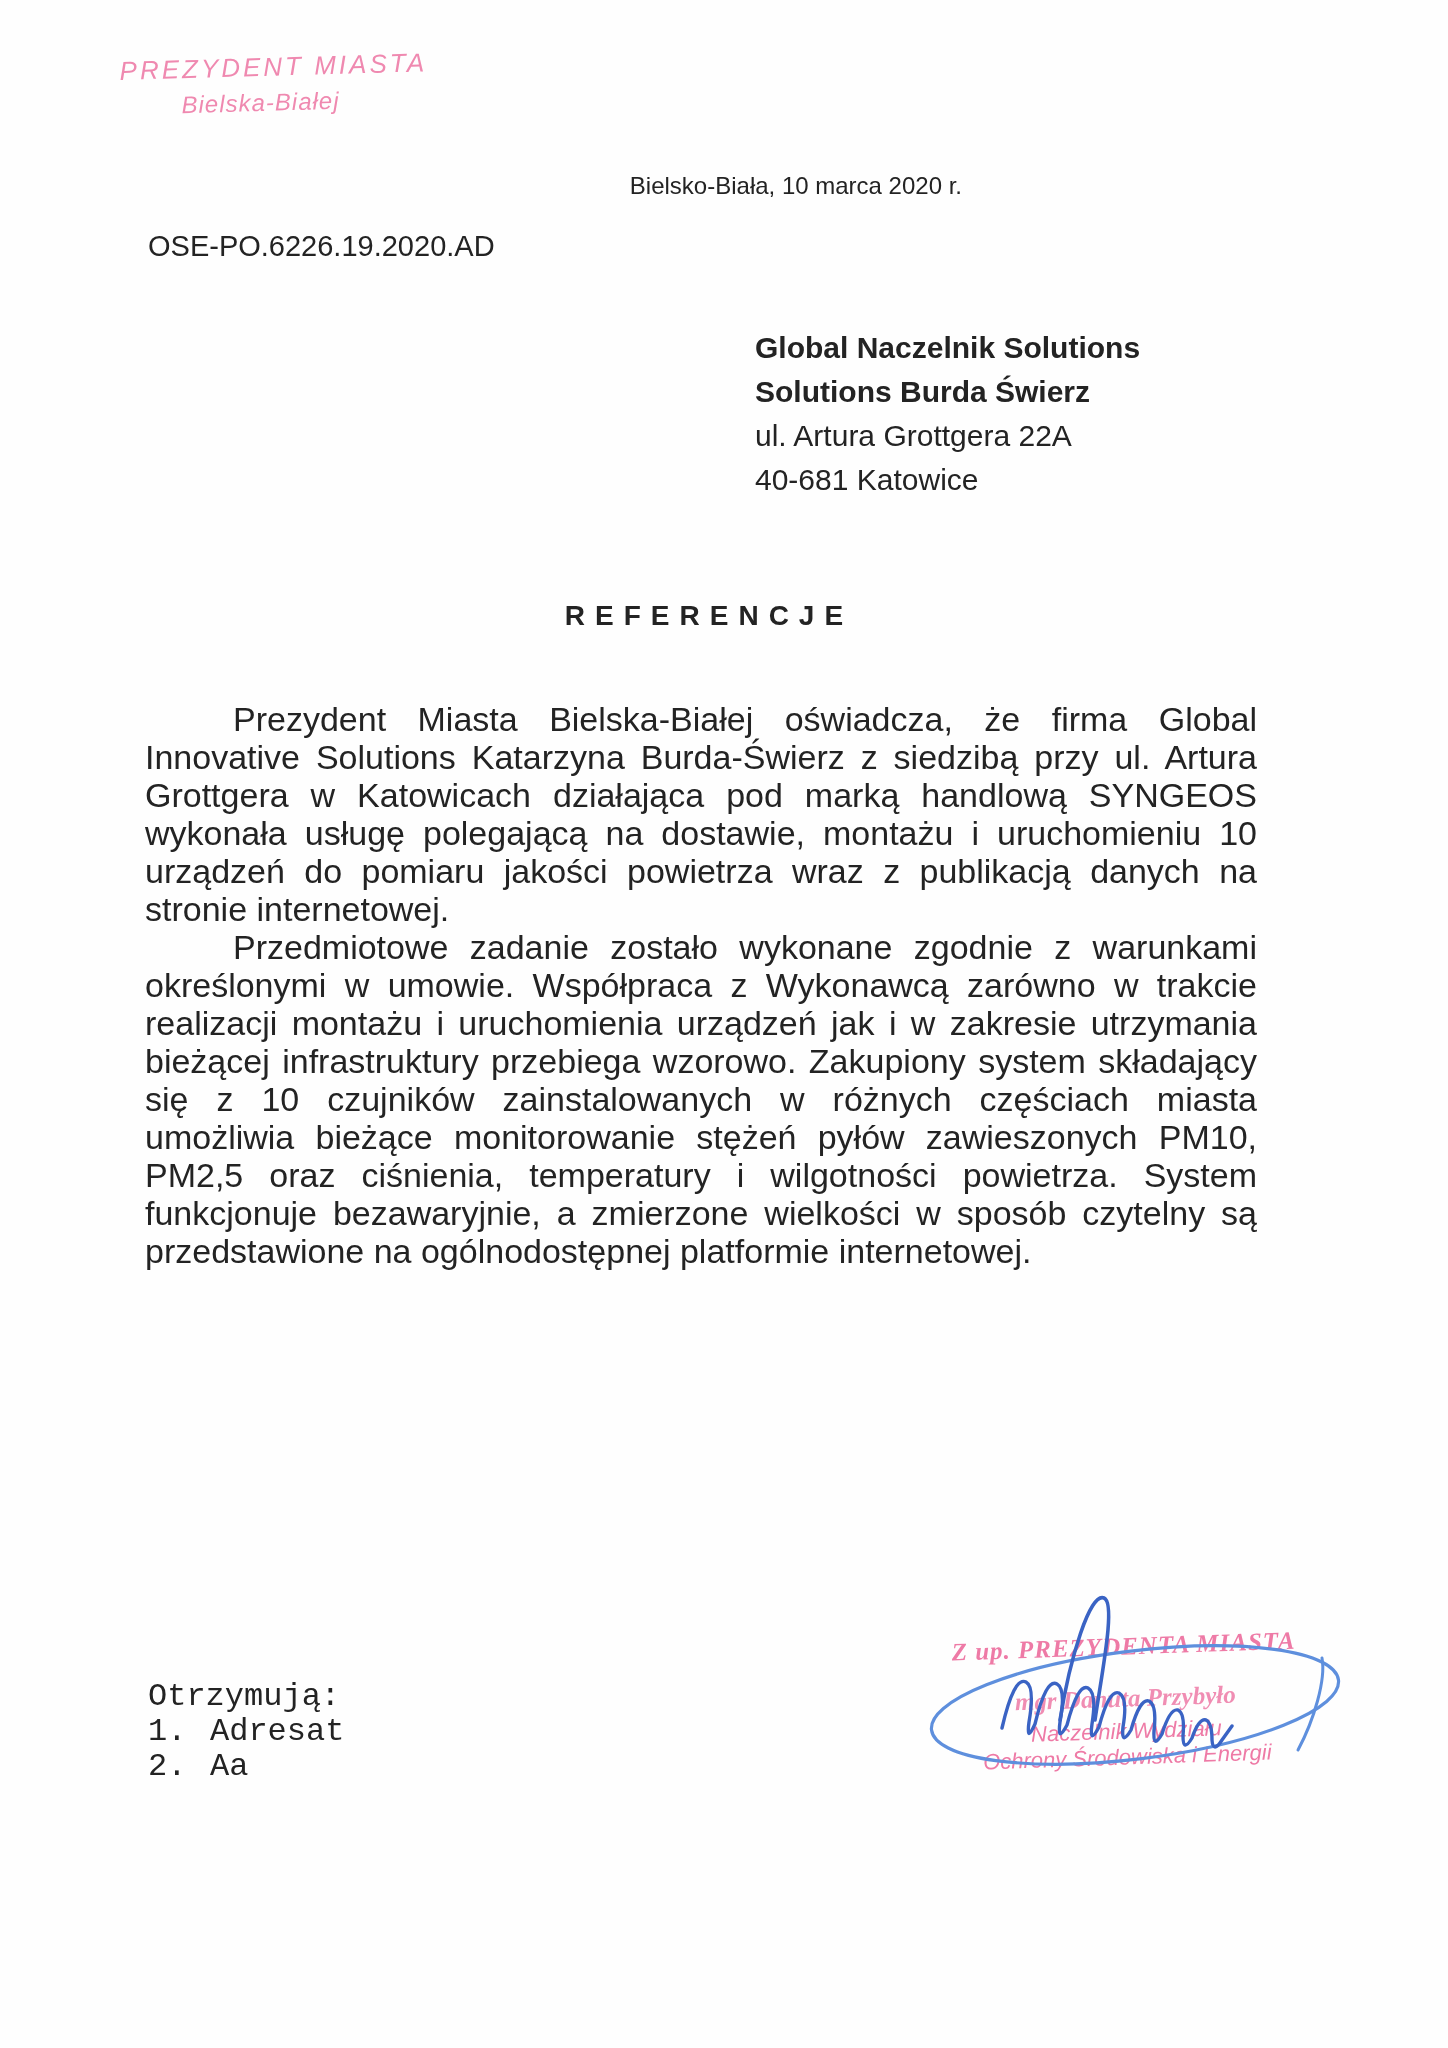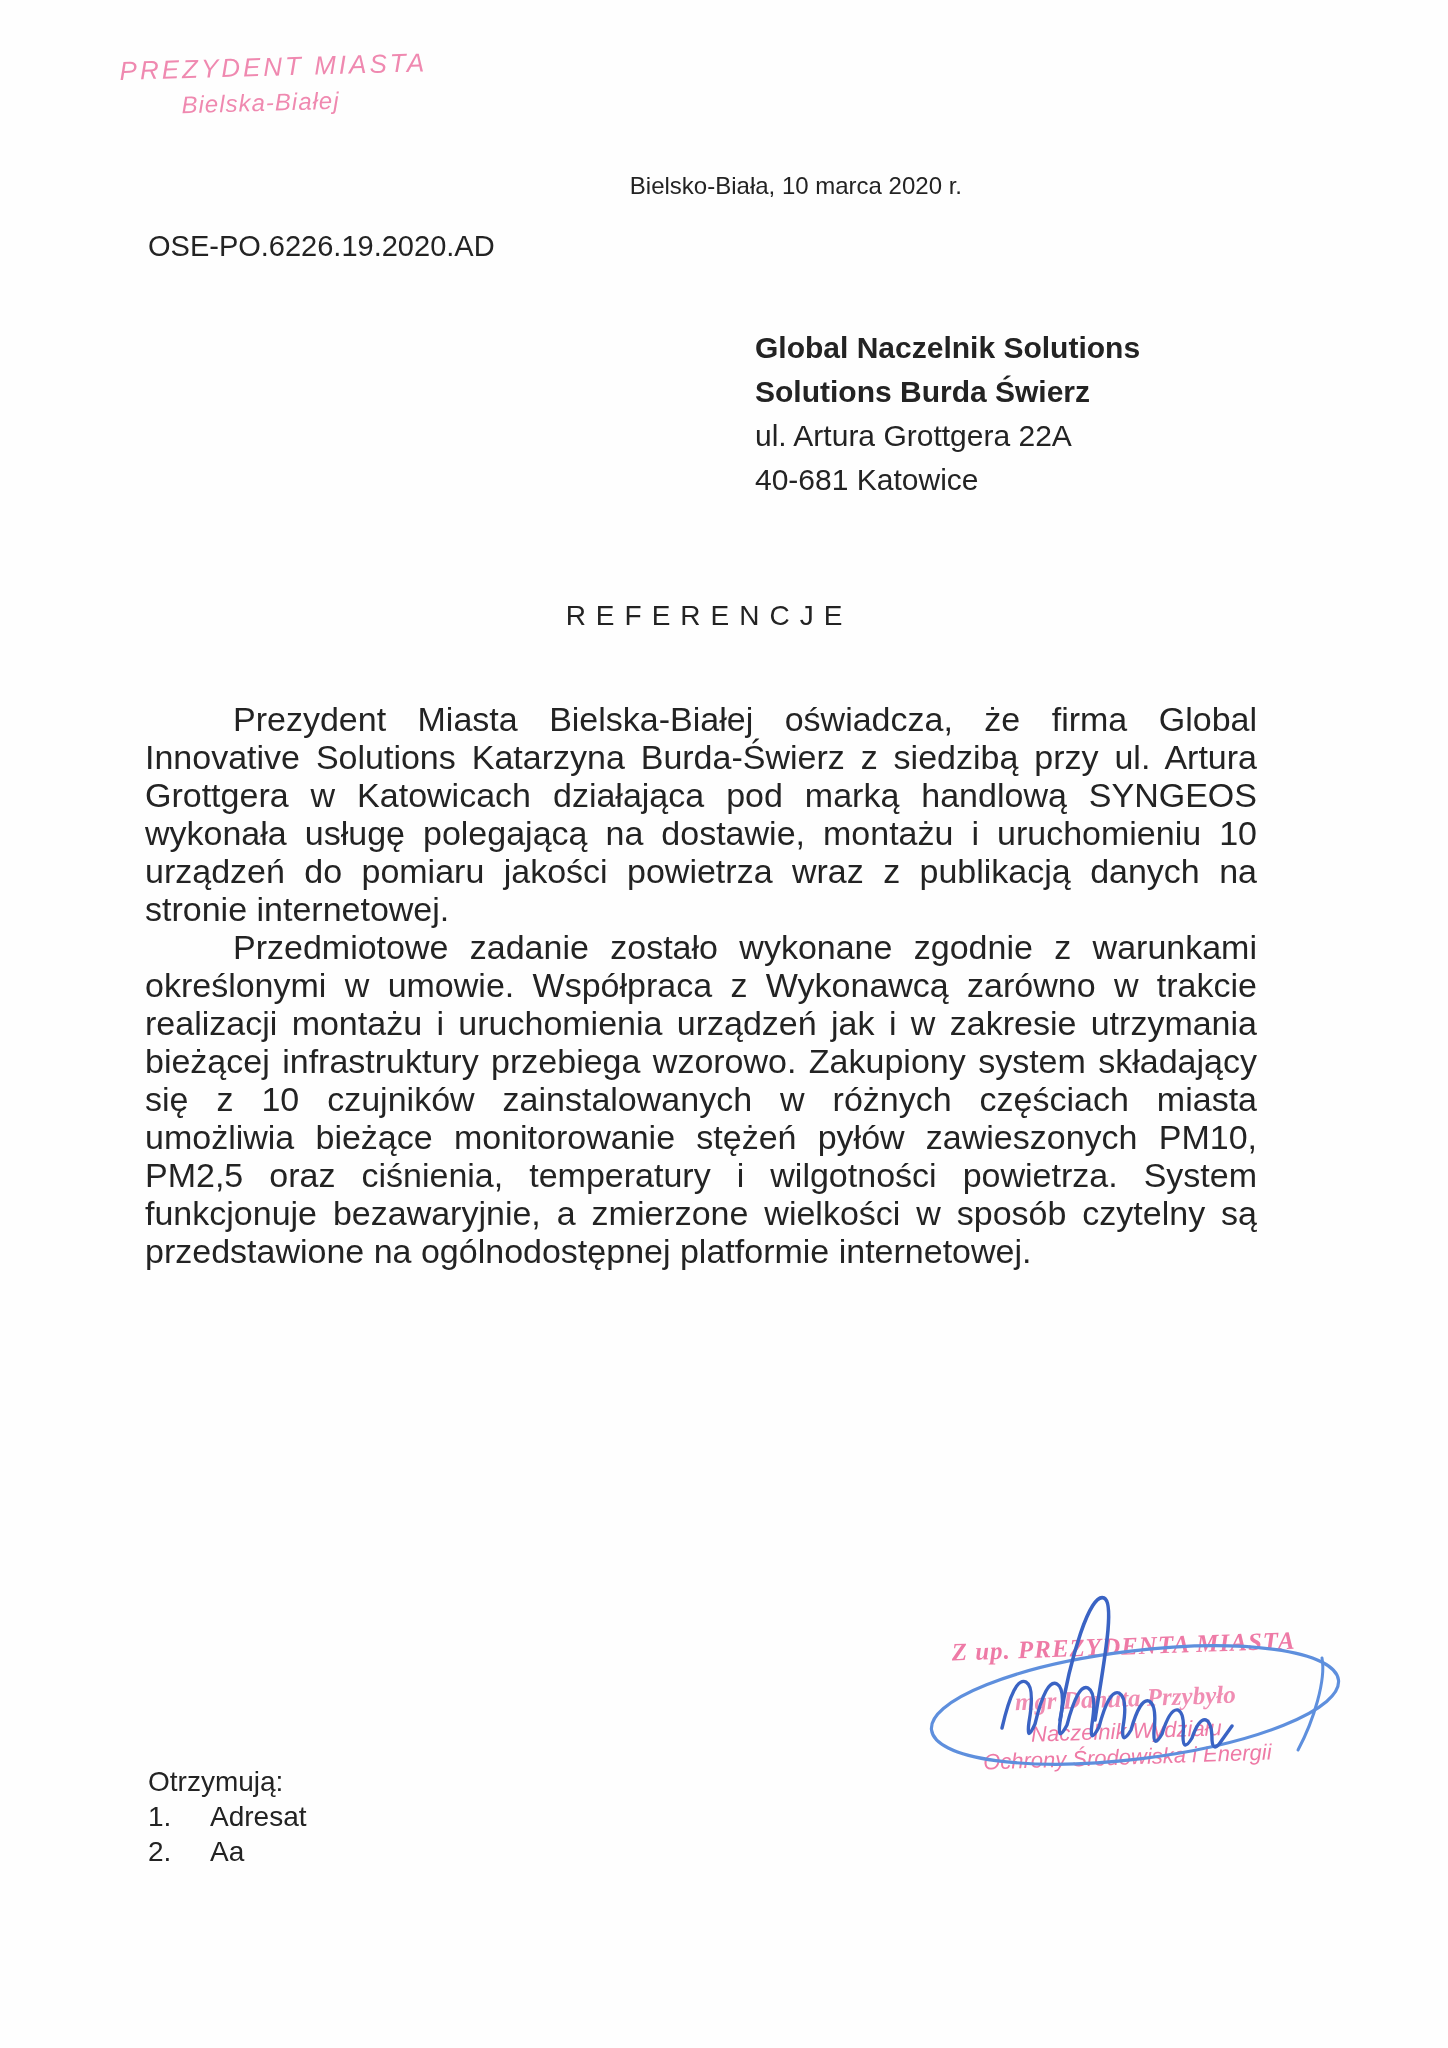--- a/index.html
+++ b/index.html
@@ -35,21 +35,21 @@
     font-size:29px; white-space:nowrap;margin-top:24px;
   }
 
   
   .recipient { position:absolute; left:755px; top:326px; font-size:30px; line-height:44px; }
   .recipient .bold { font-weight:bold; }
 
   
   .doc-title {
     position:absolute; left:0; top:600px; width:1418px;
-    text-align:center; font-size:28px; font-weight:normal;
+    text-align:center; font-size:28px; font-weight:bold;
     letter-spacing:10px; white-space:nowrap;
   }
 
   
   .letter-body {
     position:absolute; left:145px; top:700px; width:1112px;
     font-size:34px; line-height:38px;
     text-align:justify;
   }
   .letter-body p { text-indent:88px; }
@@ -70,21 +70,21 @@
   .sig-stamp .name {
     position:absolute; left:10px; top:104px; width:400px;
     font-family:"Liberation Serif", serif; font-style:italic; font-weight:bold;
     font-size:25px; white-space:nowrap; opacity:.85;
   }
   .sig-stamp .pos1 { position:absolute; left:10px; top:138px; width:400px; font-style:italic; font-size:22px; white-space:nowrap; }
   .sig-stamp .pos2 { position:absolute; left:10px; top:164px; width:400px; font-style:italic; font-size:22px; white-space:nowrap; }
   .sig-svg { position:absolute; left:-5px; top:0; z-index:2; }
 
   
-  .footer { position:absolute; left:148px; top:1764px; font-size:28px; line-height:35px; }
+  .footer { position:absolute; left:148px; top:1679px; font-size:32px; line-height:35px;font-family:Liberation Mono, monospace; }
   .footer .item { display:flex; }
   .footer .num { width:62px; }
 </style>
 </head>
 <body style="--stamp-pink: #ee7aa6; --signature-blue: #3a63c4; --signature-blue-light: #5e8fdd; --ink: #232323; --paper: #fefefe;">
 
 <div class="page">
 
   <div class="sender-stamp">
     <div class="l1">PREZYDENT MIASTA</div>

